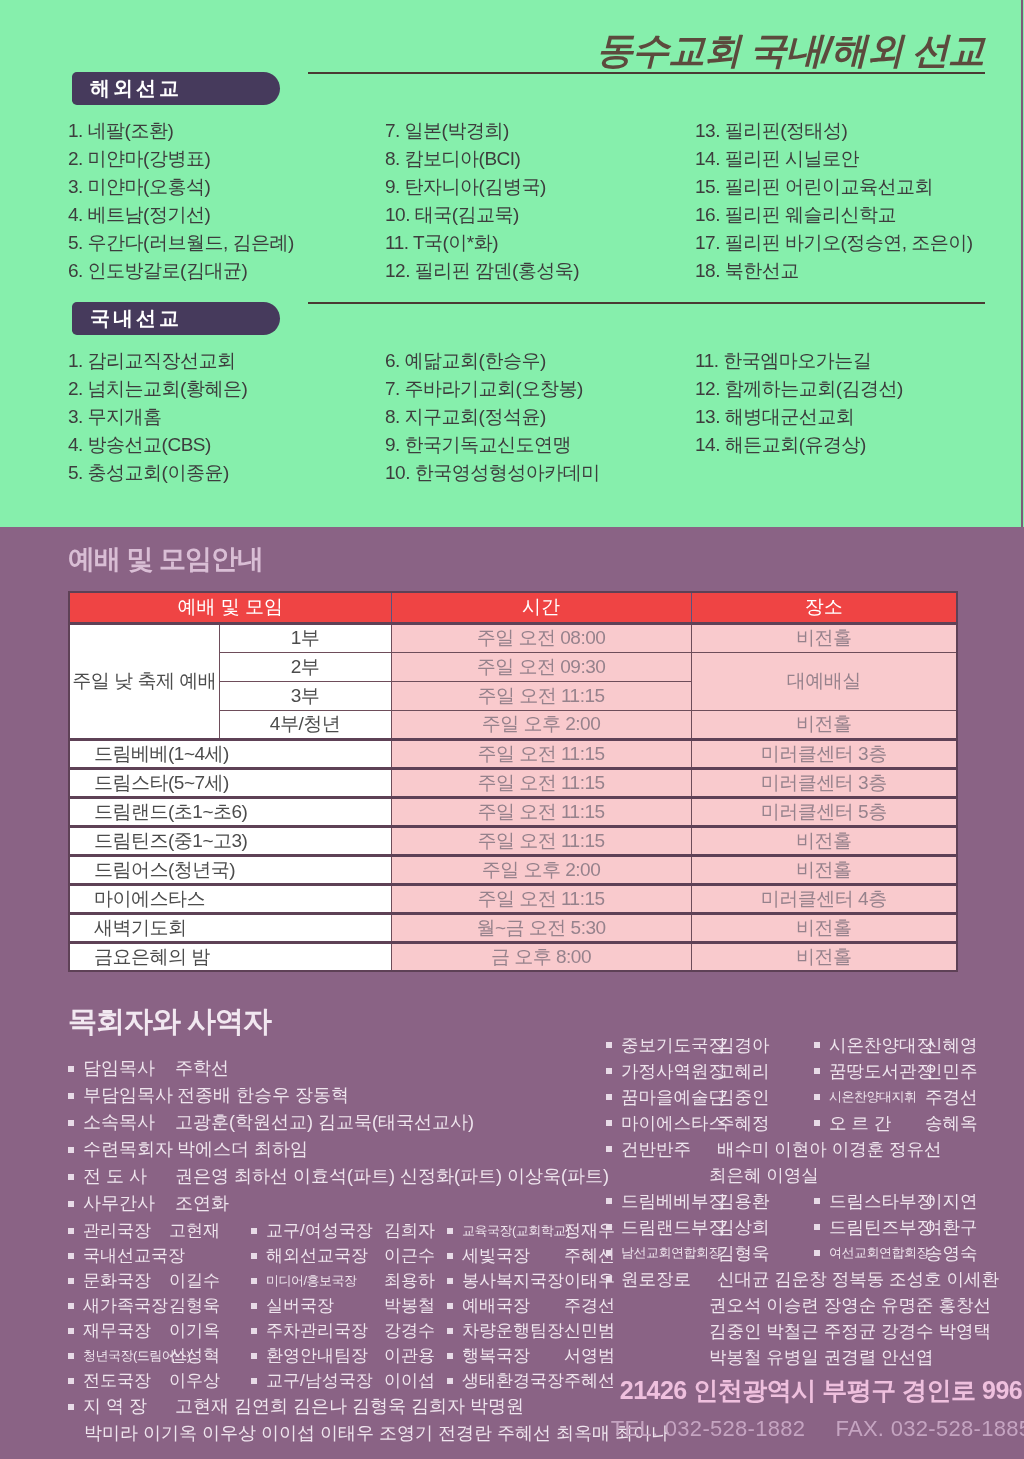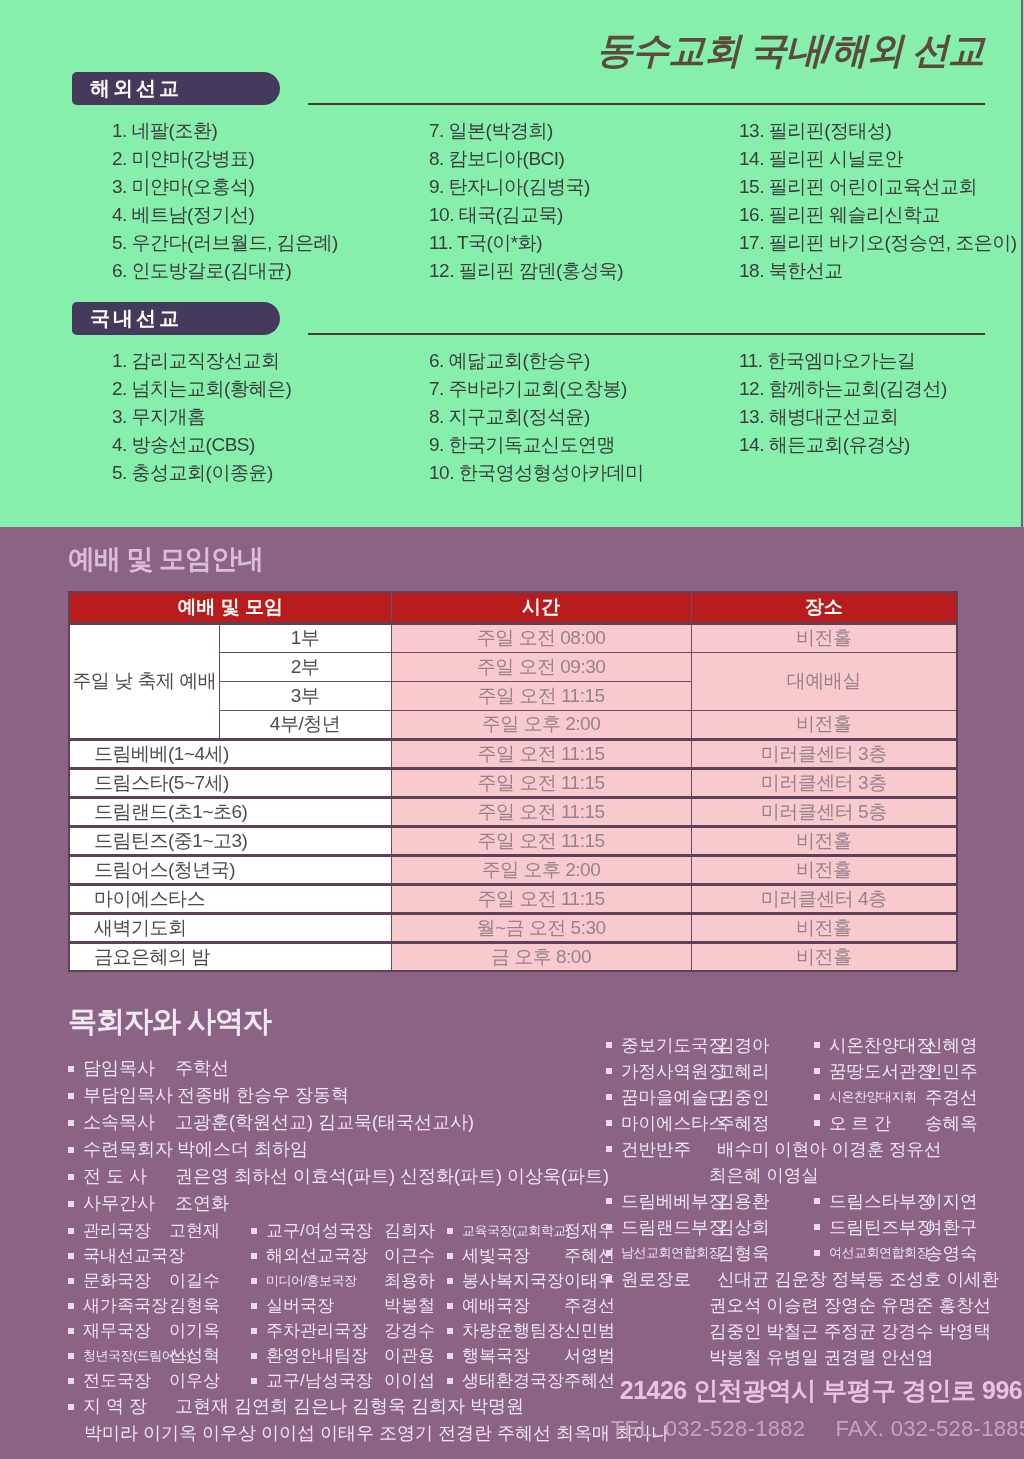--- a/index.html
+++ b/index.html
@@ -4,38 +4,38 @@
 <style>
   * { margin:0; padding:0; box-sizing:border-box; }
   body { font-family:"Liberation Sans","DejaVu Sans",sans-serif; background:#ffffff; }
   .page { position:relative; width:1024px; height:1459px; background:#ffffff; overflow:hidden; }
 
   
   .top { position:relative; width:1024px; height:527px; background:#86efac; }
   .top::after { content:""; position:absolute; top:0; right:1px; width:2px; height:100%; background:#7d5a79; }
   .page-title { position:absolute; top:26px; right:40px; font-size:37px; font-weight:bold; font-style:italic;
                 color:#5c4a3d; letter-spacing:-1px; }
-  .banner-row { display:flex; align-items:flex-end; margin:0 39px 0 72px;gap:28px; }
+  .banner-row { display:flex; align-items:flex-start; margin:0 39px 0 72px;gap:28px; }
   .banner-row.first { padding-top:72px; }
   .banner-row.second { margin-top:17px; }
   .banner { width:208px; height:33px; background:#463a5c; color:#ffffff; font-size:20px; font-weight:bold;
             letter-spacing:3px; display:flex; align-items:center; padding-left:18px;
             border-radius:5px 17px 17px 5px; flex-shrink:0; }
   .rule { flex:1; height:2px; background:#4a3a33; }
   .cols { display:flex; margin:12px 0 0 68px; }
-  .col:nth-child(1){ width:317px;margin-left:44px; } .col:nth-child(2){ width:310px; } .col:nth-child(3){ flex:1; }
+  .col:nth-child(1){ width:317px; } .col:nth-child(2){ width:310px; } .col:nth-child(3){ flex:1; }
   .item { font-size:19px; line-height:28px; color:#3d3d3d; letter-spacing:-0.5px; }
 
   
   .bottom { position:relative; width:1024px; height:932px; background:#8a6385; padding-top:14px; }
   .h-schedule { font-size:27px; font-weight:600; color:#d9bed5; margin:0 0 14px 68px; letter-spacing:-1px; }
 
   table.sched { border-collapse:collapse; margin-left:68px; width:888px; table-layout:fixed;
                 border:2px solid #5e4156; }
-  table.sched th { background:#b91c1c; color:#ffffff; font-size:19px; font-weight:bold; height:31px;
+  table.sched th { background:#ef4444; color:#ffffff; font-size:19px; font-weight:normal; height:31px;
                    border:1px solid #5b527e; }
   table.sched td { height:29px; font-size:19px; border:1px solid #6e4d5a; letter-spacing:-0.5px; }
   td.g, td.p, td.n { background:#ffffff; color:#4c4c4c; }
   td.g { text-align:center; line-height:1.3; font-size:19px; }
   td.p { text-align:center; }
   td.n { text-align:left; padding-left:24px; }
   td.t, td.pl { background:#f9cacd; color:#96828c; text-align:center; }
   tr.major td { border-top:3px solid #5e4156; }
 
   

